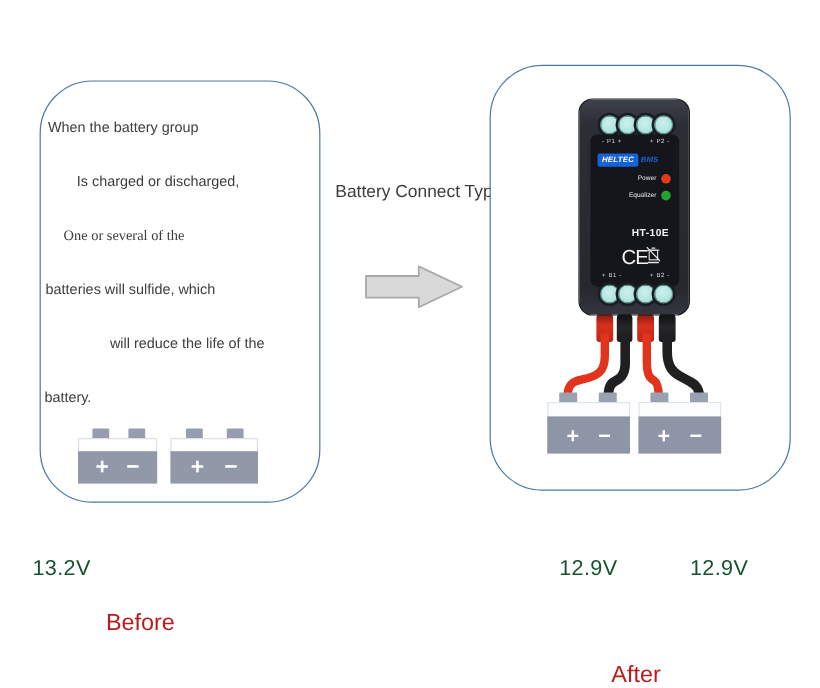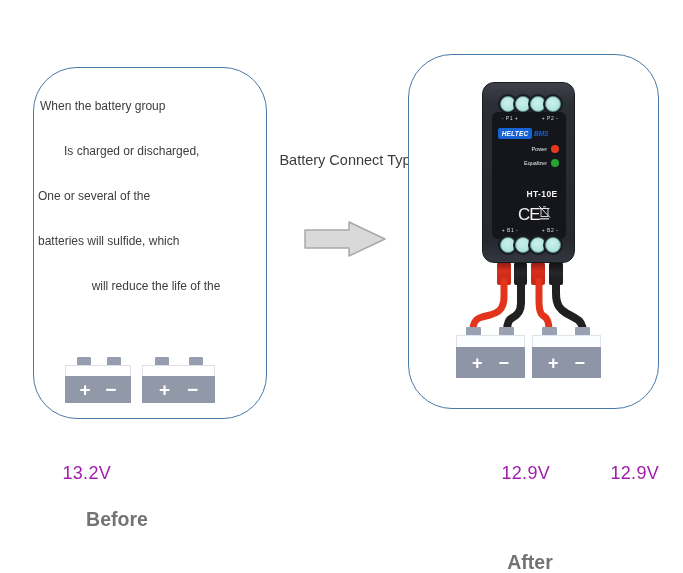--- a/index.html
+++ b/index.html
@@ -9,21 +9,21 @@
   
   .panel{position:absolute;border:1.6px solid #4878a8;border-radius:44px;background:#fff;}
   #left-panel{left:33px;top:67px;width:232px;height:350px;}
   #right-panel{left:408px;top:54px;width:249px;height:353px;}
 
   
   #desc{position:absolute;left:38px;top:95px;width:225px;color:#3c3c3c;font-size:12px;}
   #desc .line{height:45px;line-height:22px;white-space:nowrap;}
   #desc .line:nth-child(1){margin-left:2px;}
   #desc .line:nth-child(2){margin-left:26px;}
-  #desc .line:nth-child(3){margin-left:0;}
+  #desc .line:nth-child(3){margin-left:15px;font-family:Liberation Serif, serif;}
   #desc .line:nth-child(4){margin-left:0px;}
   #desc .line:nth-child(5){margin-left:11px;text-align:center;}
   #desc .line:nth-child(6){margin-left:-1px;}
 
   
   .mid-text{position:absolute;color:#3c3c3c;font-size:14.5px;text-align:center;white-space:nowrap;}
   #connect-type{left:264px;top:152px;width:170px;}
   #series-parallel{left:281px;top:197px;width:126px;}
 
   
@@ -67,35 +67,36 @@
   #weee{position:absolute;left:55px;top:122px;}
 
   
   .plug{position:absolute;top:260px;height:25px;border-radius:5px 5px 2px 2px;}
   .plug.red{background:linear-gradient(180deg,#7e1510,#d8301c 45%,#c22718);}
   .plug.black{background:linear-gradient(180deg,#0c0c0e,#26262a 50%,#1a1a1d);}
 
   svg.overlay{position:absolute;left:0;top:0;pointer-events:none;}
 
   
-  .volt{position:absolute;width:84px;text-align:right;color:#a21caf;font-size:18px;letter-spacing:.3px;}
-  .phase{position:absolute;width:110px;text-align:center;color:#737373;font-size:19.5px;font-weight:700;}
+  .volt{position:absolute;width:84px;text-align:left;color:#14532d;font-size:18px;letter-spacing:.3px;}
+  .phase{position:absolute;width:110px;text-align:center;color:#b91c1c;font-size:19.5px;font-weight:400;}
 </style>
 </head>
 <body>
 
 <div id="stage">
 
   <div id="left-panel" class="panel"></div>
   <div id="desc">
     <div class="line">When the battery group</div>
     <div class="line">Is charged or discharged,</div>
     <div class="line">One or several of the</div>
     <div class="line">batteries will sulfide, which</div>
     <div class="line">will reduce the life of the</div>
+    <div class="line">battery.</div>
   </div>
 
   <div class="batt batt-left" style="left:65px;top:357px;width:66px;height:46px;">
     <div class="nub" style="left:12px;"></div>
     <div class="nub" style="left:42px;"></div>
     <div class="bbody">
       <div class="stripe"></div>
       <div class="grayband">
         <span>+</span>
         <span>−</span>

